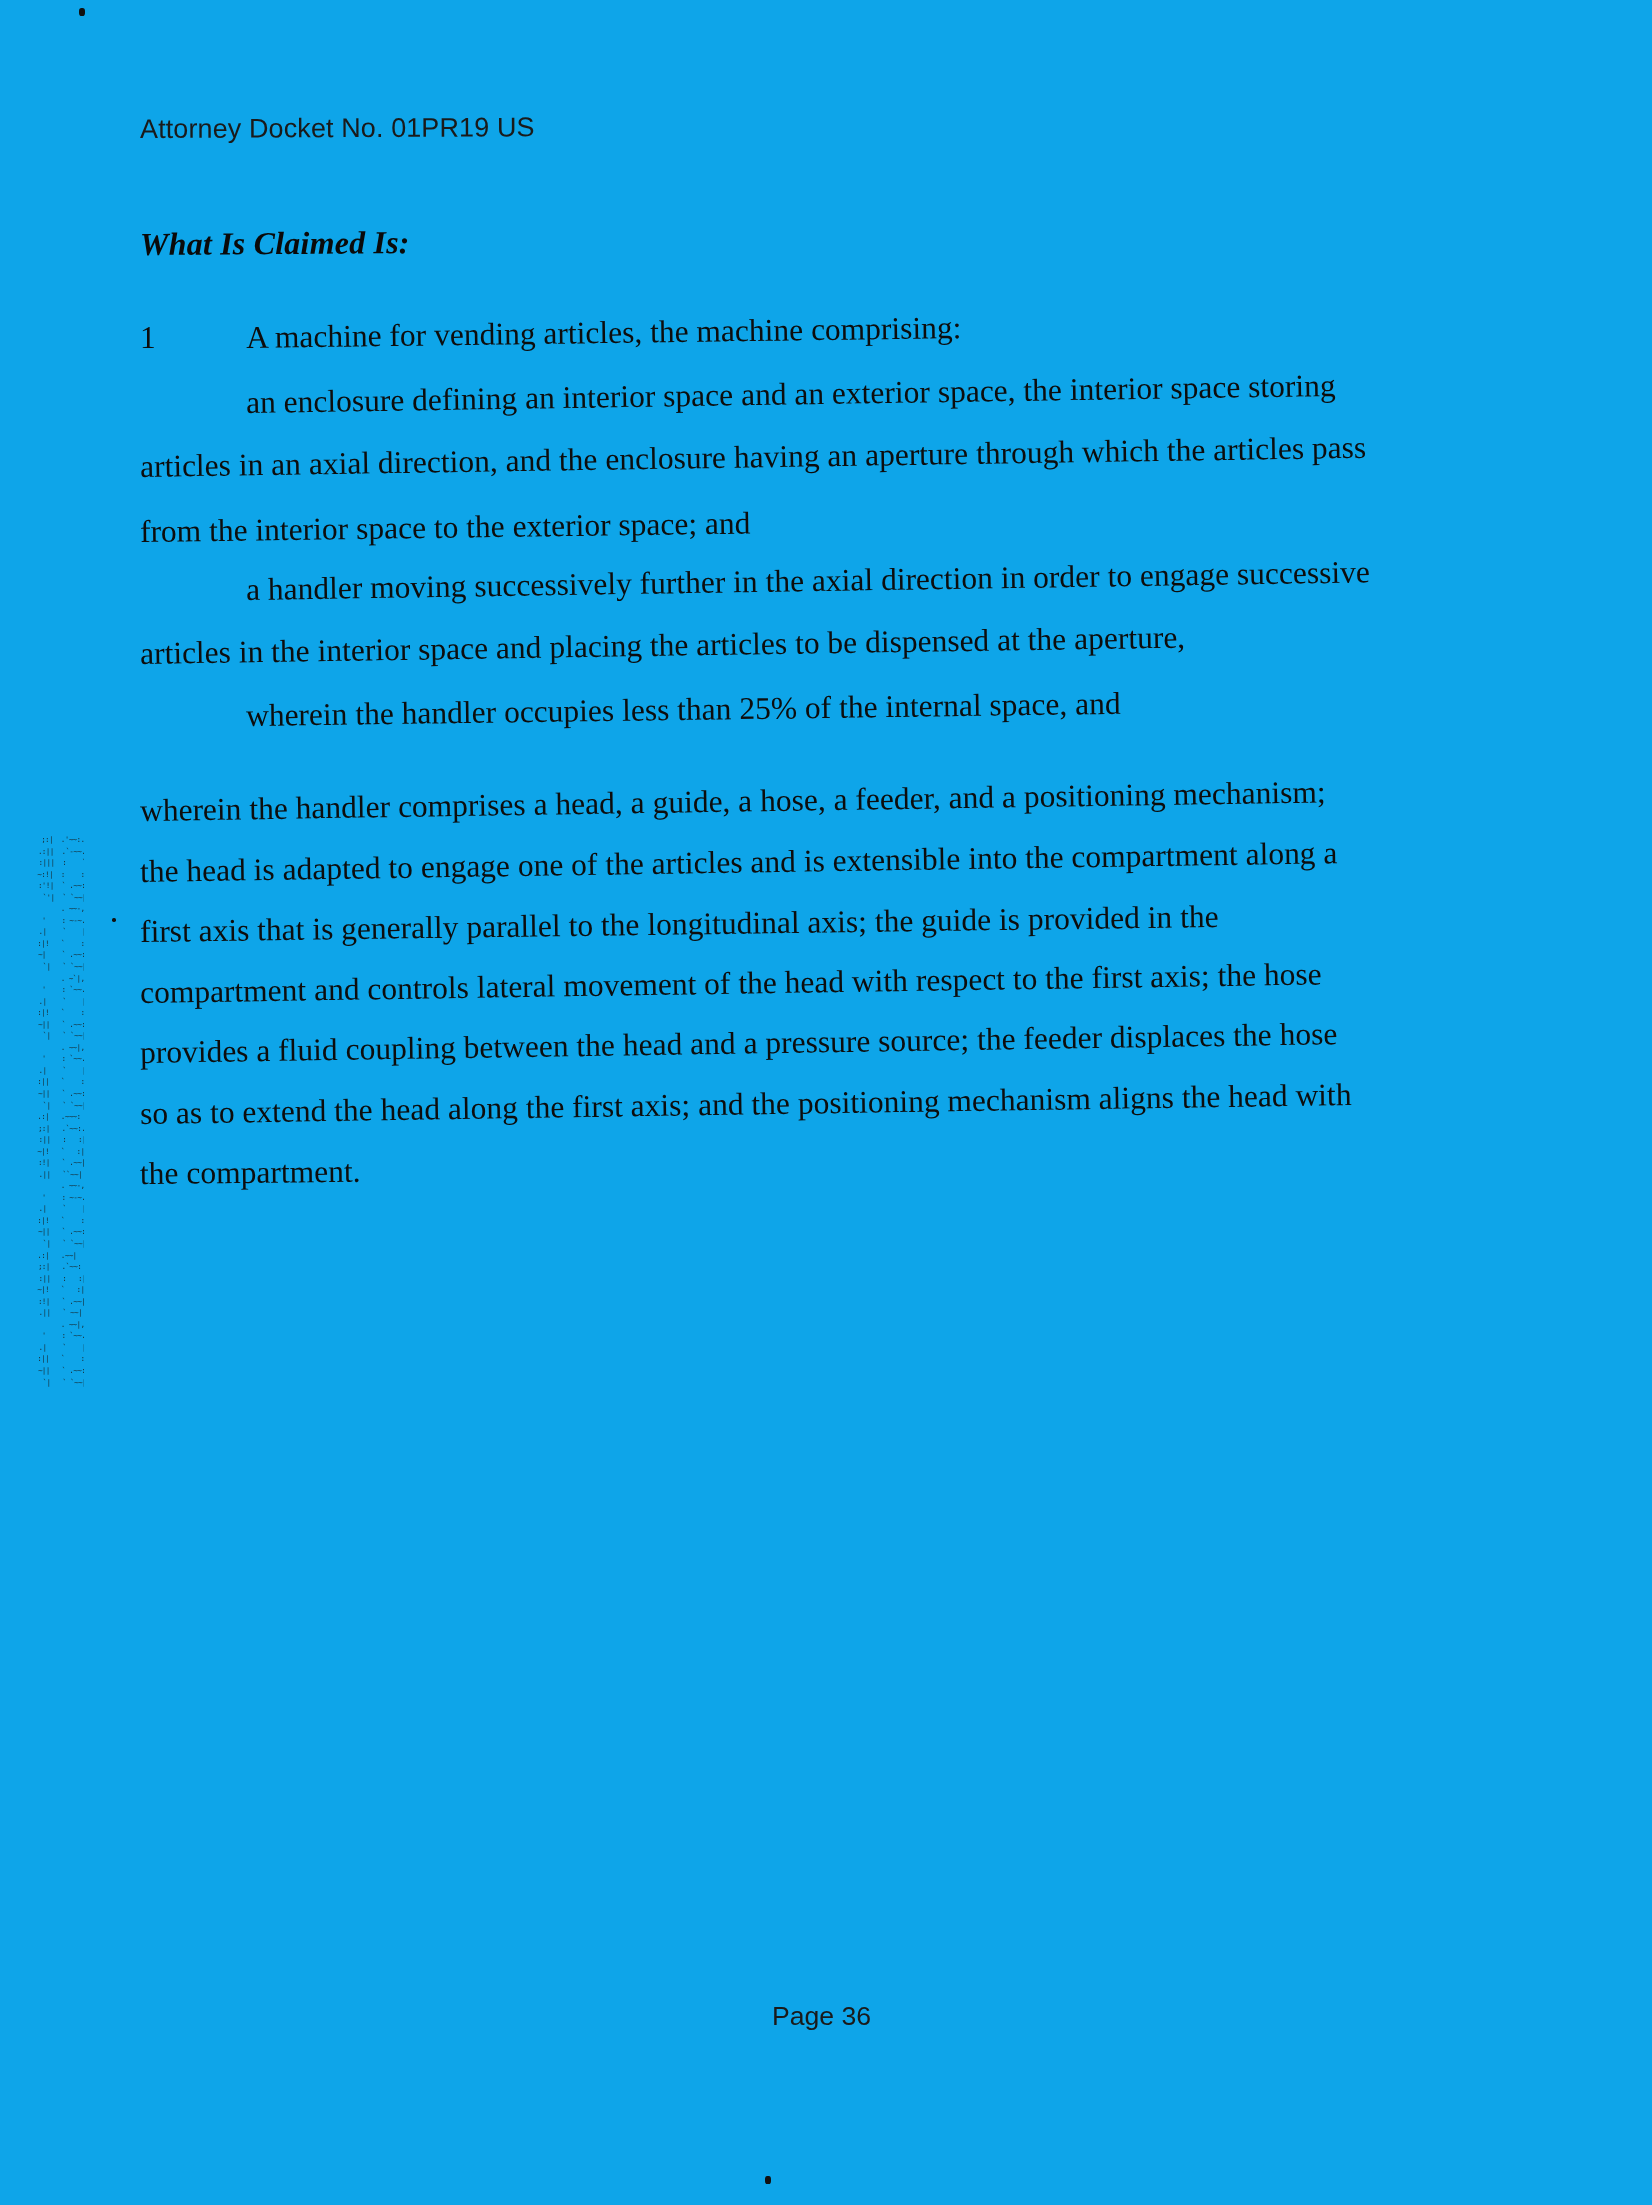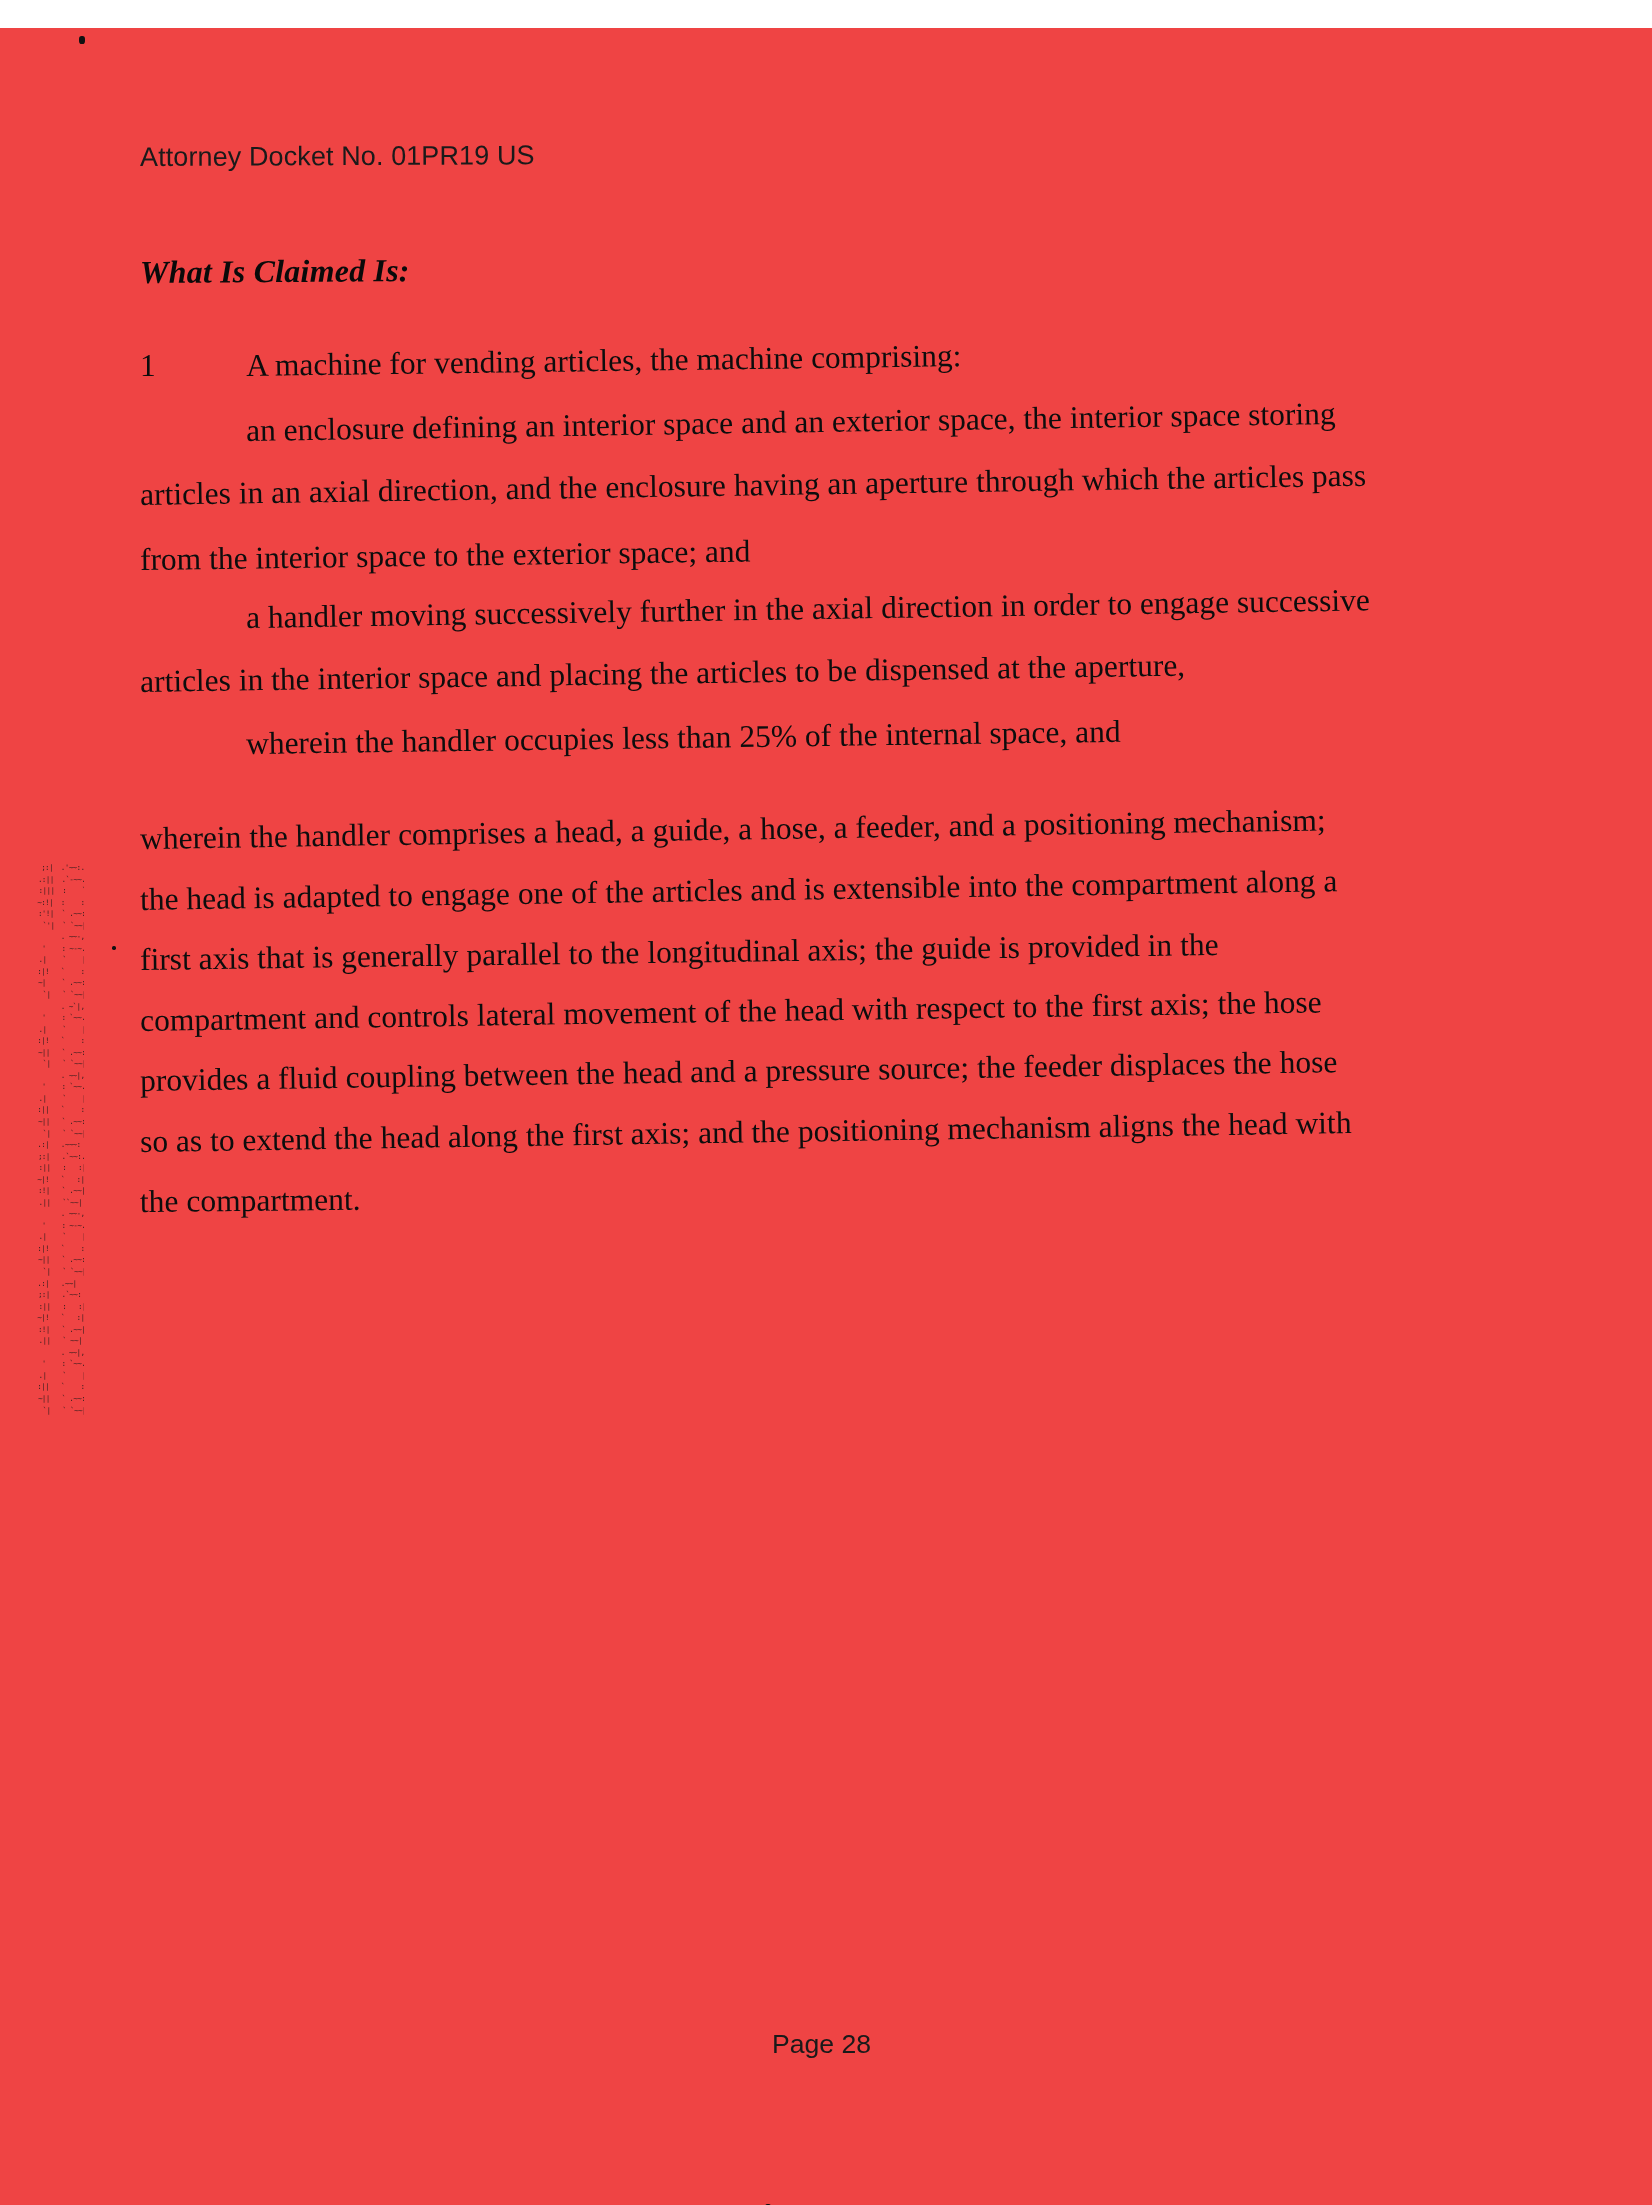--- a/index.html
+++ b/index.html
@@ -13,22 +13,21 @@
     position: relative;
     overflow: hidden;
     font-family: "Liberation Serif", "DejaVu Serif", serif;
     color: #000000;
     -webkit-font-smoothing: none;
   }
 
   .page {
     position: absolute;
     inset: 0;
-    background: #ef4444;
-    margin-top: 28px;
+    background: #0ea5e9;
   }
 
   
   .docket-header {
     position: absolute;
     left: 140px;
     top: 114px;
     font-family: "Liberation Sans", "DejaVu Sans", sans-serif;
     font-size: 27px;
     letter-spacing: 0.1px;
@@ -198,16 +197,16 @@
       <div class="noise-glyph" style="top: 531px; left: 0px;"> ~||   ` .~~:|</div>
       <div class="noise-glyph" style="top: 543px; left: 0.7px;">  `|   ` `~~|</div>
     </div>
 
   <div id="specks">
       <div class="speck" style="left: 79px; top: 8.4px; width: 6.3px; height: 7.7px;"></div>
       <div class="speck" style="left: 112px; top: 918px; width: 4.2px; height: 4.2px;"></div>
       <div class="speck" style="left: 765px; top: 2176px; width: 5.6px; height: 8.4px;"></div>
     </div>
 
-  <div class="page-footer">Page 28</div>
+  <div class="page-footer">Page 36</div>
 
 </div>
 
 
 </body></html>

